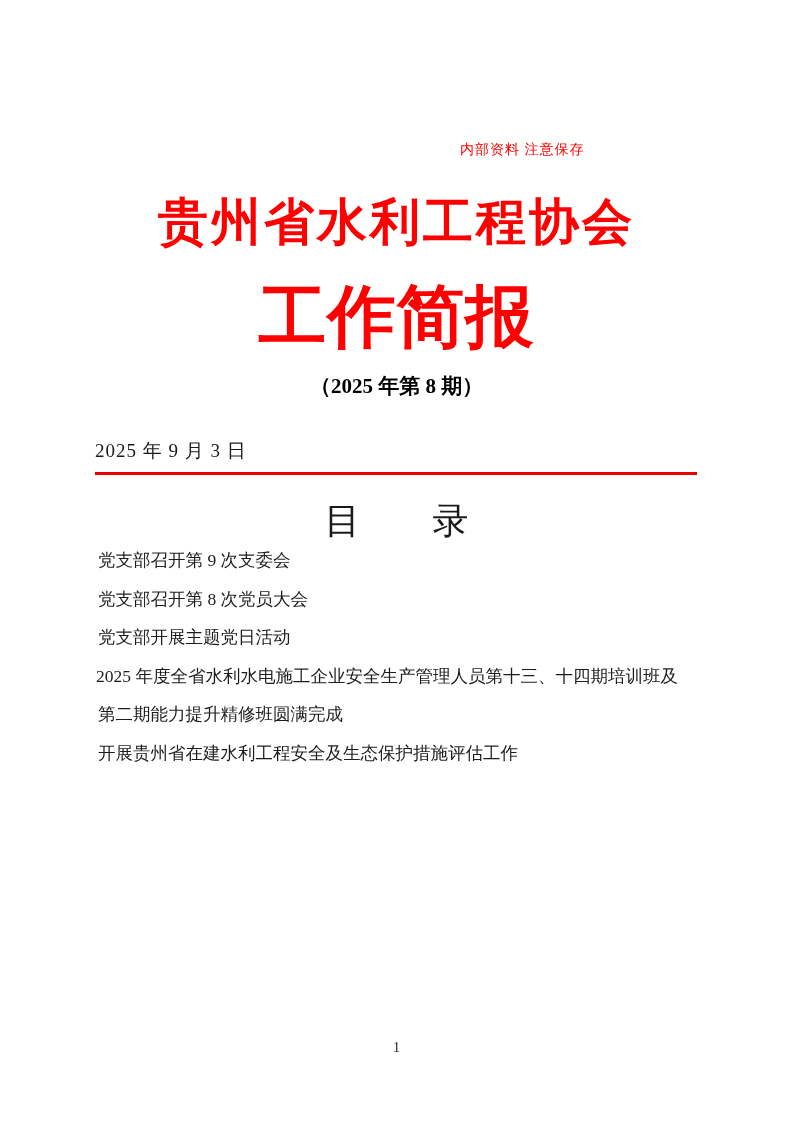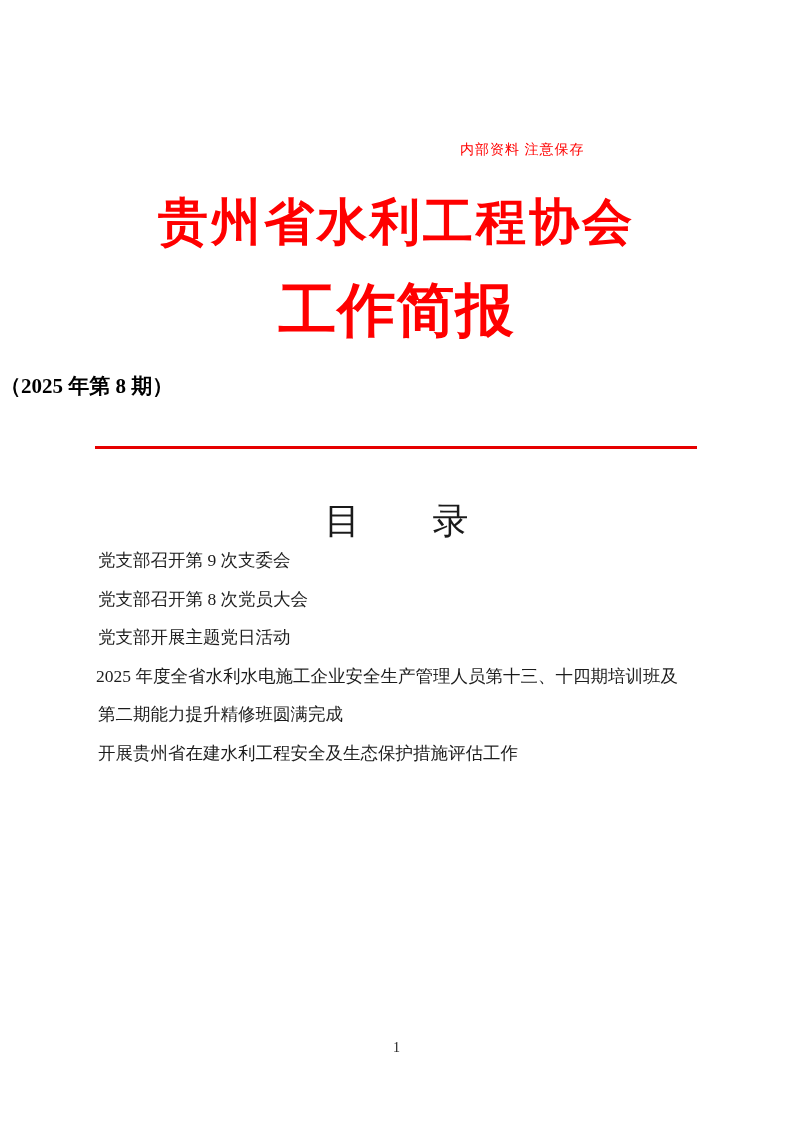--- a/index.html
+++ b/index.html
@@ -39,32 +39,33 @@
     color: var(--accent-red, #ff0000);
     white-space: nowrap;
   }
 
   .doc-title {
     position: absolute;
     top: 272px;
     left: 0;
     width: 100%;
     text-align: center;
-    font-size: 58px;
+    font-size: 68px;
     font-weight: bold;
     letter-spacing: 1px;
     color: var(--accent-red, #ff0000);
     white-space: nowrap;
   }
 
   .issue {
     position: absolute;
     top: 372px;
     left: 0;
     width: 100%;
+    text-align: center;
     font-size: 21px;
     font-weight: bold;
     color: #000;
     white-space: pre;
   }
 
   .pub-row {
     position: absolute;
     top: 438px;
     left: 95px;
@@ -143,20 +144,21 @@
 
   <div class="notice">内部资料 注意保存</div>
 
   <div class="org-title">贵州省水利工程协会</div>
 
   <div class="doc-title">工作简报</div>
 
   <div class="issue">（2025 年第 8 期）</div>
 
   <div class="pub-row">
+    <span>2025 年 9 月 3 日</span>
   </div>
 
   <div class="toc-title">目　　录</div>
 
   <div class="toc">
   <div class="toc-row">
     <span class="toc-text">党支部召开第 9 次支委会</span>
     <span class="toc-leader"></span>
     <span class="toc-page">2</span>
   </div>

